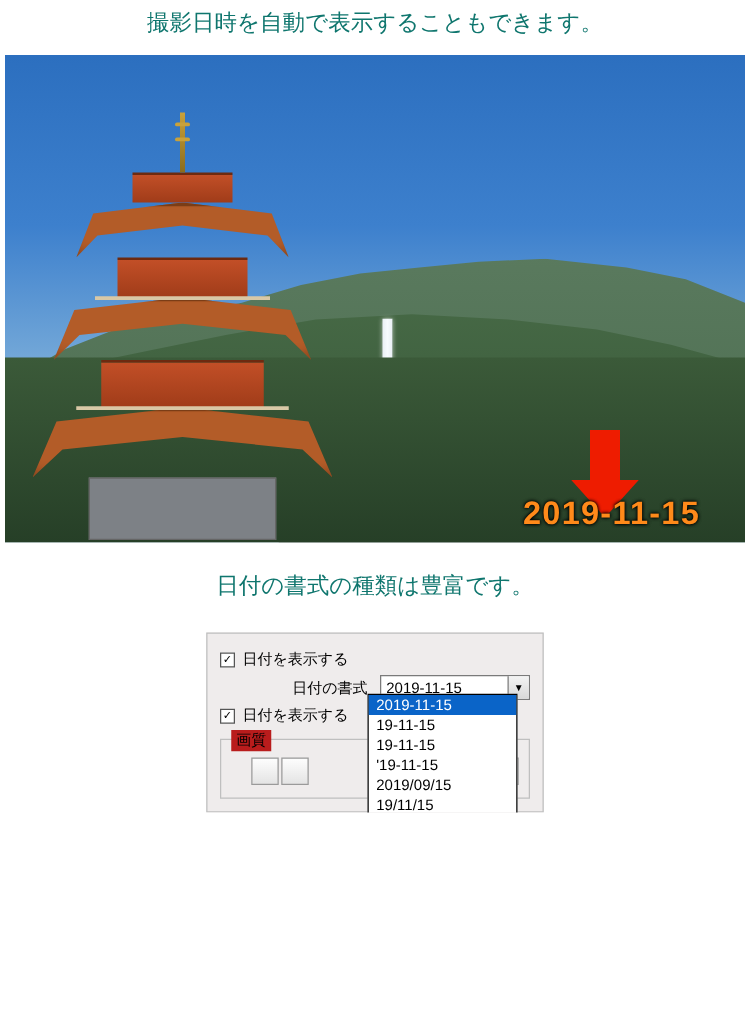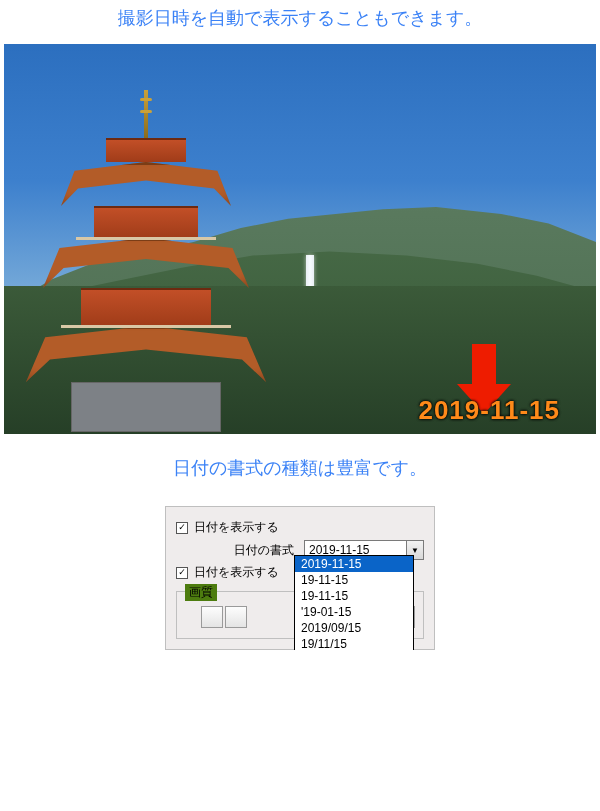--- a/index.html
+++ b/index.html
@@ -4,21 +4,21 @@
   <style>
     * { margin: 0; padding: 0; box-sizing: border-box; }
     body {
       width: 600px;
       font-family: "Hiragino Sans", "Meiryo", sans-serif;
       background: #fff;
     }
     .caption {
       text-align: center;
       font-size: 18px;
-      color: #3b82f6;
+      color: #0f766e;
       padding: 6px 0 14px;
     }
     
     .photo-wrap {
       position: relative;
       width: 592px;
       height: 390px;
       margin: 0 auto;
       overflow: hidden;
     }
@@ -168,21 +168,21 @@
       font-size: 8px;
     }
     .groupbox {
       margin-top: 10px;
       border: 1px solid #bfbfbf;
       padding: 14px 8px 10px;
       position: relative;
     }
     .groupbox .legend {
       position: absolute; top: -8px; left: 8px;
-      background: #4d7c0f; padding: 0 4px; font-size: 12px;
+      background: #b91c1c; padding: 0 4px; font-size: 12px;
     }
     .toolbar { display: flex; align-items: center; gap: 2px; margin-left: 16px; }
     .tbtn {
       width: 22px; height: 22px;
       border: 1px solid #9a9a9a; background: linear-gradient(#fdfdfd,#e4e4e4);
     }
     .autobtn {
       margin-left: auto;
       height: 22px; padding: 0 6px;
       border: 1px solid #9a9a9a; background: linear-gradient(#fdfdfd,#e4e4e4);
@@ -263,21 +263,21 @@
       <div class="tbtn"></div>
       <div class="tbtn"></div>
       <div class="autobtn">自動調</div>
     </div>
   </div>
 
   <div class="dropdown" id="format-dropdown">
       <div class="opt selected">2019-11-15</div>
       <div class="opt">19-11-15</div>
       <div class="opt">19-11-15</div>
-      <div class="opt">'19-01-15</div>
+      <div class="opt">'19-11-15</div>
       <div class="opt">2019/09/15</div>
       <div class="opt">19/11/15</div>
       <div class="opt">19/11/15</div>
       <div class="opt">'19/11/15</div>
       <div class="opt">2019 11 15</div>
       <div class="opt">19 11 15</div>
       <div class="opt">19 11 15</div>
       <div class="opt">'19 11 15</div>
       <div class="opt">11-15-19</div>
       <div class="opt">11/15/19</div>

